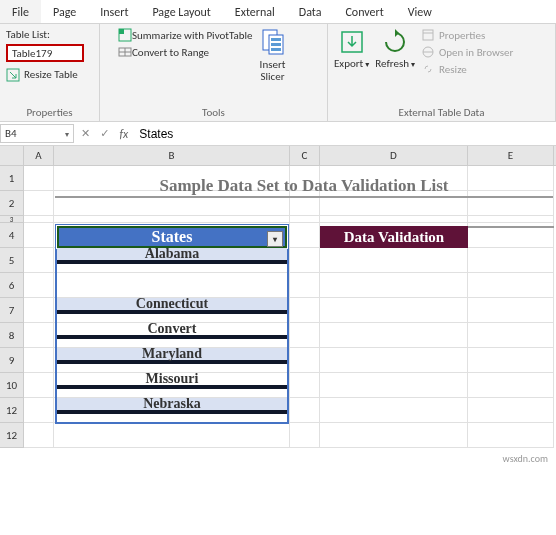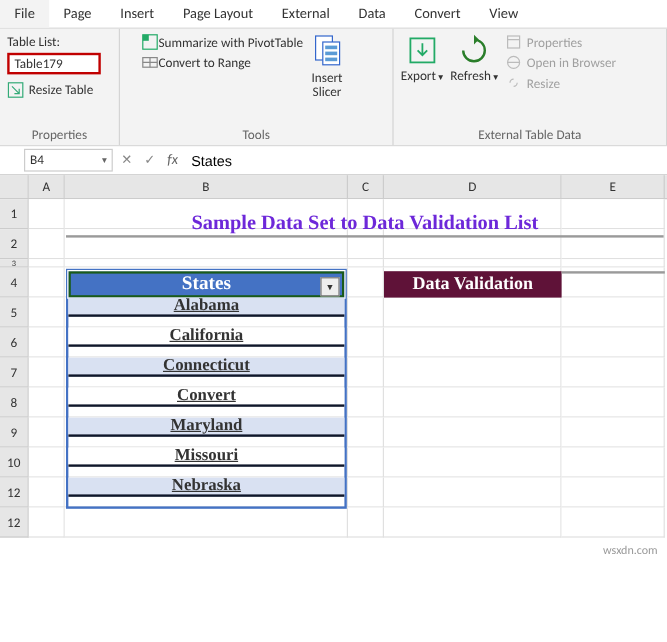--- a/index.html
+++ b/index.html
@@ -27,21 +27,21 @@
   .slicer-btn { display: flex; flex-direction: column; align-items: center; gap: 3px; font-size: 11px; text-align: center; line-height: 1.1; }
   
   .ext-body { display: flex; gap: 6px; }
   .big-btn { display: flex; flex-direction: column; align-items: center; font-size: 11px; gap: 2px; line-height: 1.1; }
   .big-btn .drop { font-size: 8px; margin-left: 2px; }
   .link-col { display: flex; flex-direction: column; gap: 3px; font-size: 11px; color: #a0a0a0; }
   .link-row { display: flex; align-items: center; gap: 4px; white-space: nowrap; }
   
   
   .fbar { display: flex; align-items: center; border-bottom: 1px solid #d4d4d4; height: 24px; background: #fff; }
-  .namebox { width: 74px; border: 1px solid #ccc; margin: 2px 2px 2px 20px; padding: 2px 4px; font-size: 11px; display: flex; justify-content: space-between; align-items: center; }
+  .namebox { width: 74px; border: 1px solid #ccc; margin: 2px 2px 2px 0; padding: 2px 4px; font-size: 11px; display: flex; justify-content: space-between; align-items: center; }
   .namebox .dd { font-size: 8px; color: #666; }
   .fx-btn { padding: 0 5px; color: #888; font-size: 11px; }
   .fx-lbl { font-style: italic; color: #666; padding: 0 5px; font-size: 12px; }
   .formula-input { flex: 1; border: none; padding: 2px 6px; font-size: 12px; outline: none; }
   
   
   .grid-wrap { position: relative; }
   .colheads { display: flex; background: #e6e6e6; border-bottom: 1px solid #ccc; height: 20px; }
   .tri { width: 24px; border-right: 1px solid #ccc; background: #e6e6e6; }
   .ch { border-right: 1px solid #ccc; text-align: center; font-size: 11px; line-height: 20px; background: #e6e6e6; }
@@ -53,27 +53,27 @@
   .rh { width: 24px; background: #e6e6e6; border-right: 1px solid #ccc; border-bottom: 1px solid #ccc; text-align: center; font-size: 11px; line-height: 25px; }
   .row.short .rh { line-height: 7px; font-size: 7px; }
   .cell { border-right: 1px solid #e0e0e0; border-bottom: 1px solid #e0e0e0; background: #fff; position: relative; display: flex; align-items: center; justify-content: center; }
   .cell.A { width: 30px; } .cell.B { width: 236px; } .cell.C { width: 30px; } .cell.D { width: 148px; } .cell.E { width: 86px; }
   
   
   .overlay { position: absolute; }
   .title-band {
     left: 55px; top: 30px; width: 498px; height: 22px;
     display: flex; align-items: center; justify-content: center;
-    font-family: Georgia, "Times New Roman", serif; font-weight: bold; font-size: 17px; color: #6d28d9;
+    font-family: Georgia, "Times New Roman", serif; font-weight: bold; font-size: 17px; color: #737373;
     border-bottom: 2px solid #9a9a9a;
   }
   .table-outline { left: 55px; top: 78px; width: 234px; height: 200px; border: 2px solid #4472c4; }
   .table-hdr { left: 57px; top: 80px; width: 230px; height: 22px; background: #4472c4; color: #fff; font-family: Georgia, serif; font-weight: bold; font-size: 16px; display: flex; align-items: center; justify-content: center; border: 2px solid #1a5a1a; outline: 1px solid #fff; }
   .hdr-dd { position: absolute; right: 2px; top: 3px; width: 16px; height: 16px; background: #eee; border: 1px solid #777; display: flex; align-items: center; justify-content: center; font-size: 8px; color: #333; }
-  .trow { left: 57px; width: 230px; height: 16px; border-bottom: 2px solid #0f172a; font-family: Georgia, serif; font-weight: bold; font-size: 14px; display: flex; align-items: center; justify-content: center; text-decoration: underline; }
+  .trow { left: 57px; width: 230px; height: 16px; border-bottom: 4px solid #0f172a; font-family: Georgia, serif; font-weight: bold; font-size: 14px; display: flex; align-items: center; justify-content: center; }
   .trow.odd { background: #d9e1f2; }
   .trow.even { background: #fff; }
   .dv-label { left: 320px; top: 80px; width: 148px; height: 22px; background: #5f1238; color: #fff; font-family: Georgia, serif; font-weight: bold; font-size: 15px; display: flex; align-items: center; justify-content: center; }
   .dv-input { left: 468px; top: 80px; width: 86px; height: 22px; border-top: 2px solid #9a9a9a; }
   
   .watermark { text-align: right; font-size: 10px; color: #999; padding: 4px 8px; }
   
   .icon { display: inline-block; }
   .icon-sm { width: 14px; height: 14px; }
   .icon-lg { width: 28px; height: 28px; }
@@ -323,21 +323,20 @@
       </div>
   </div>
 
   <div class="overlay title-band">Sample Data Set to Data Validation List</div>
   <div class="overlay table-outline"></div>
   <div class="overlay table-hdr">
     <span>States</span>
     <div class="hdr-dd">▾</div>
   </div>
   <div class="overlay trow odd" style="top:102px">Alabama</div>
-  <div class="overlay trow even" style="top:127px">California</div>
   <div class="overlay trow odd" style="top:152px">Connecticut</div>
   <div class="overlay trow even" style="top:177px">Convert</div>
   <div class="overlay trow odd" style="top:202px">Maryland</div>
   <div class="overlay trow even" style="top:227px">Missouri</div>
   <div class="overlay trow odd" style="top:252px">Nebraska</div>
   <div class="overlay dv-label">Data Validation</div>
   <div class="overlay dv-input"></div>
 </div>
 
 <div class="watermark">wsxdn.com</div>

